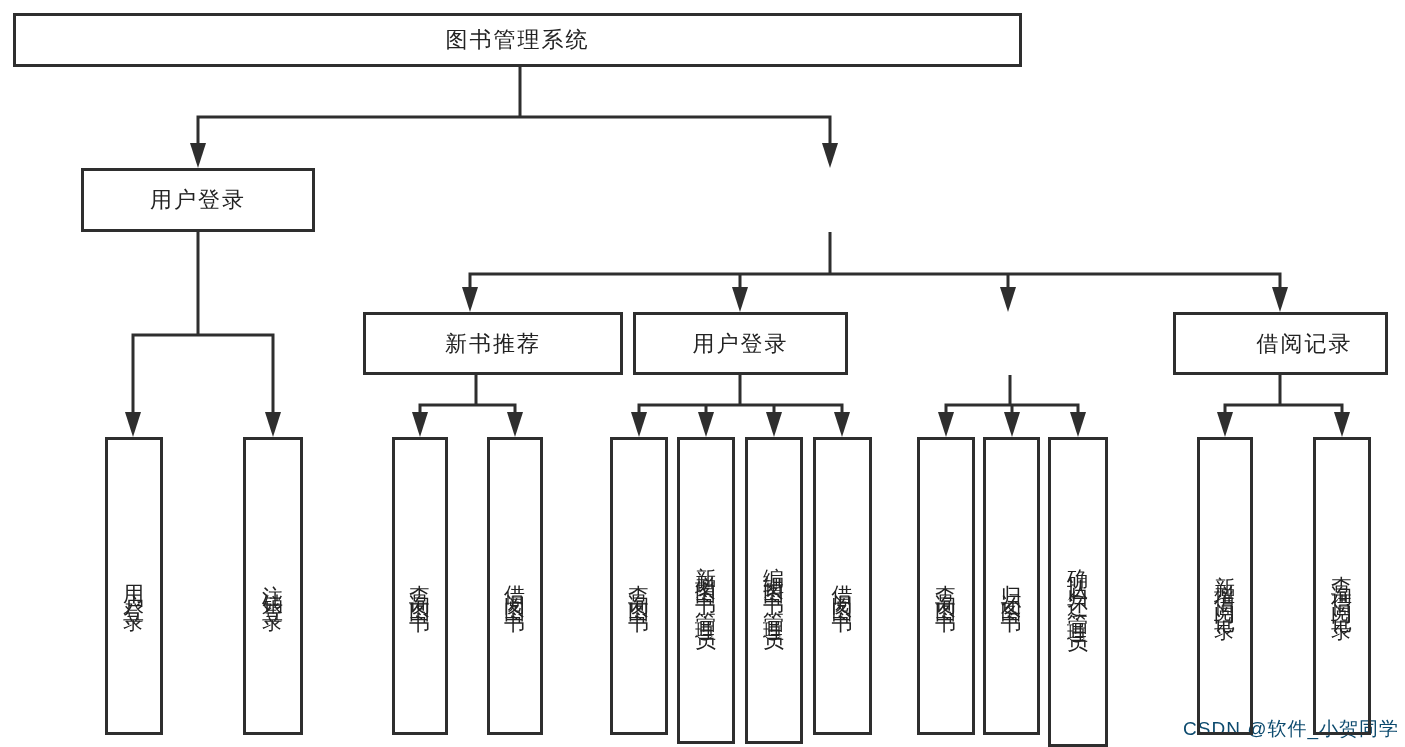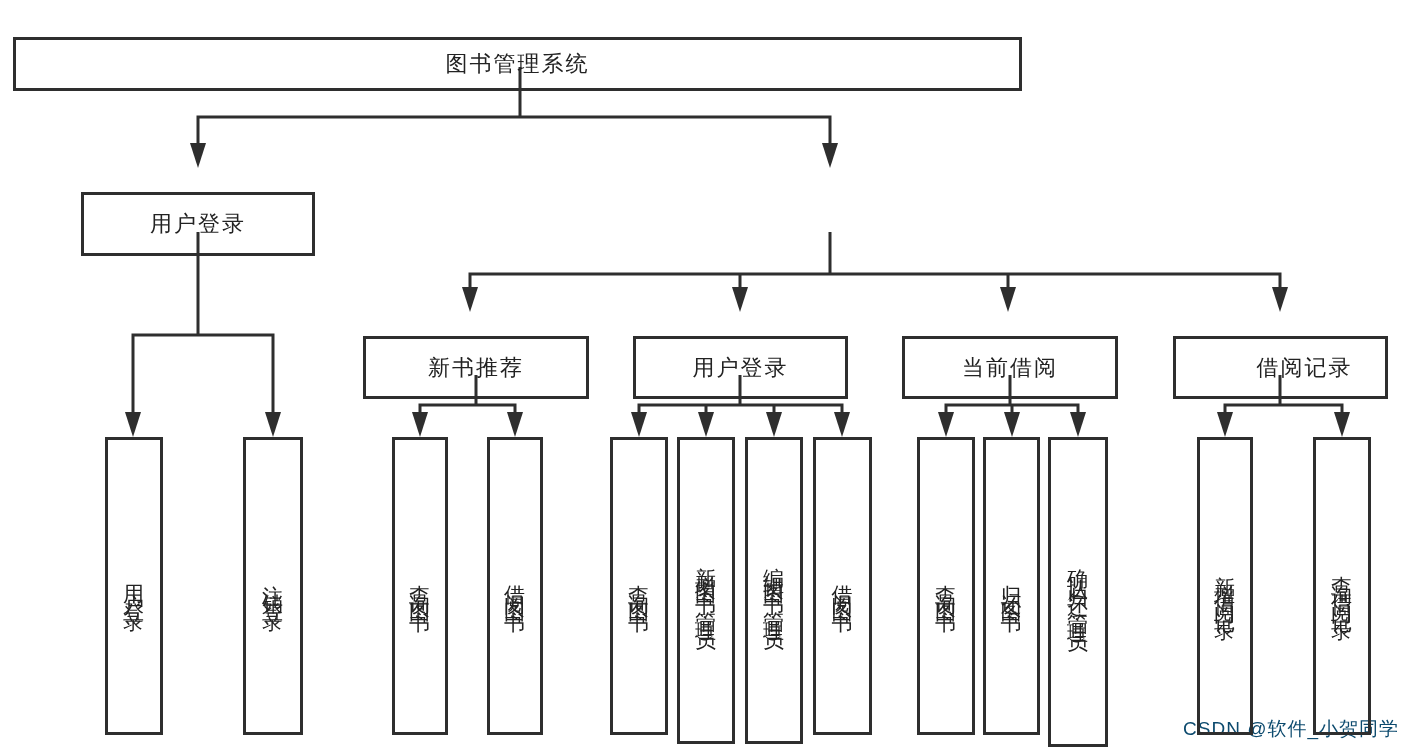--- a/index.html
+++ b/index.html
@@ -23,21 +23,20 @@
     box-sizing: border-box;
     border: 3px solid #2e2e2e;
     background: transparent;
     display: flex;
     align-items: center;
     justify-content: center;
     font-size: 22px;
     letter-spacing: 2px;
     z-index: 3;
     white-space: nowrap;
-    margin-top: 24px;
   }
   .vbox {
     position: absolute;
     box-sizing: border-box;
     border: 3px solid #2e2e2e;
     background: transparent;
     display: flex;
     align-items: center;
     justify-content: center;
     top: 437px;
@@ -49,21 +48,21 @@
     text-orientation: mixed;
     font-size: 21px;
     line-height: 1;
     letter-spacing: 9px;
     white-space: nowrap;
   }
   
   .b-root          { left: 13px;   top: 13px;  width: 1009px; height: 54px; }
   .b-user-login    { left: 81px;   top: 168px; width: 234px;  height: 64px; }
   .b-book-mgmt     { left: 712px;  top: 168px; width: 235px;  height: 64px; }
-  .b-new-book      { left: 363px;  top: 312px; width: 226px;  height: 63px; }
+  .b-new-book      { left: 363px;  top: 312px; width: 260px;  height: 63px; }
   .b-book-borrow   { left: 633px;  top: 312px; width: 215px;  height: 63px; }
   .b-current-borrow{ left: 902px;  top: 312px; width: 216px;  height: 63px; }
   .b-records       { left: 1173px; top: 312px; width: 215px;  height: 63px; padding-left: 48px; }
   
   .t-user-login { left: 105px;  width: 58px; }
   .t-logout     { left: 243px;  width: 60px; }
   .t-nb-query   { left: 392px;  width: 56px; }
   .t-nb-borrow  { left: 487px;  width: 56px; }
   .t-bb-query   { left: 610px;  width: 58px; }
   .t-bb-add     { left: 677px;  width: 58px; height: 307px; }
@@ -137,21 +136,20 @@
   </svg>
 
   <div id="watermark">CSDN @软件_小贺同学</div>
 
   <div class="hbox b-root">图书管理系统</div>
 
   <div class="hbox b-user-login">用户登录</div>
 
   <div class="hbox b-new-book">新书推荐</div>
   <div class="hbox b-book-borrow">用户登录</div>
-  <div class="hbox b-current-borrow">当前借阅</div>
   <div class="hbox b-records">借阅记录</div>
 
   <div class="vbox t-user-login">
     <span class="vtext">用户登录</span>
   </div>
   <div class="vbox t-logout">
     <span class="vtext">注销登录</span>
   </div>
 
   <div class="vbox t-nb-query">

